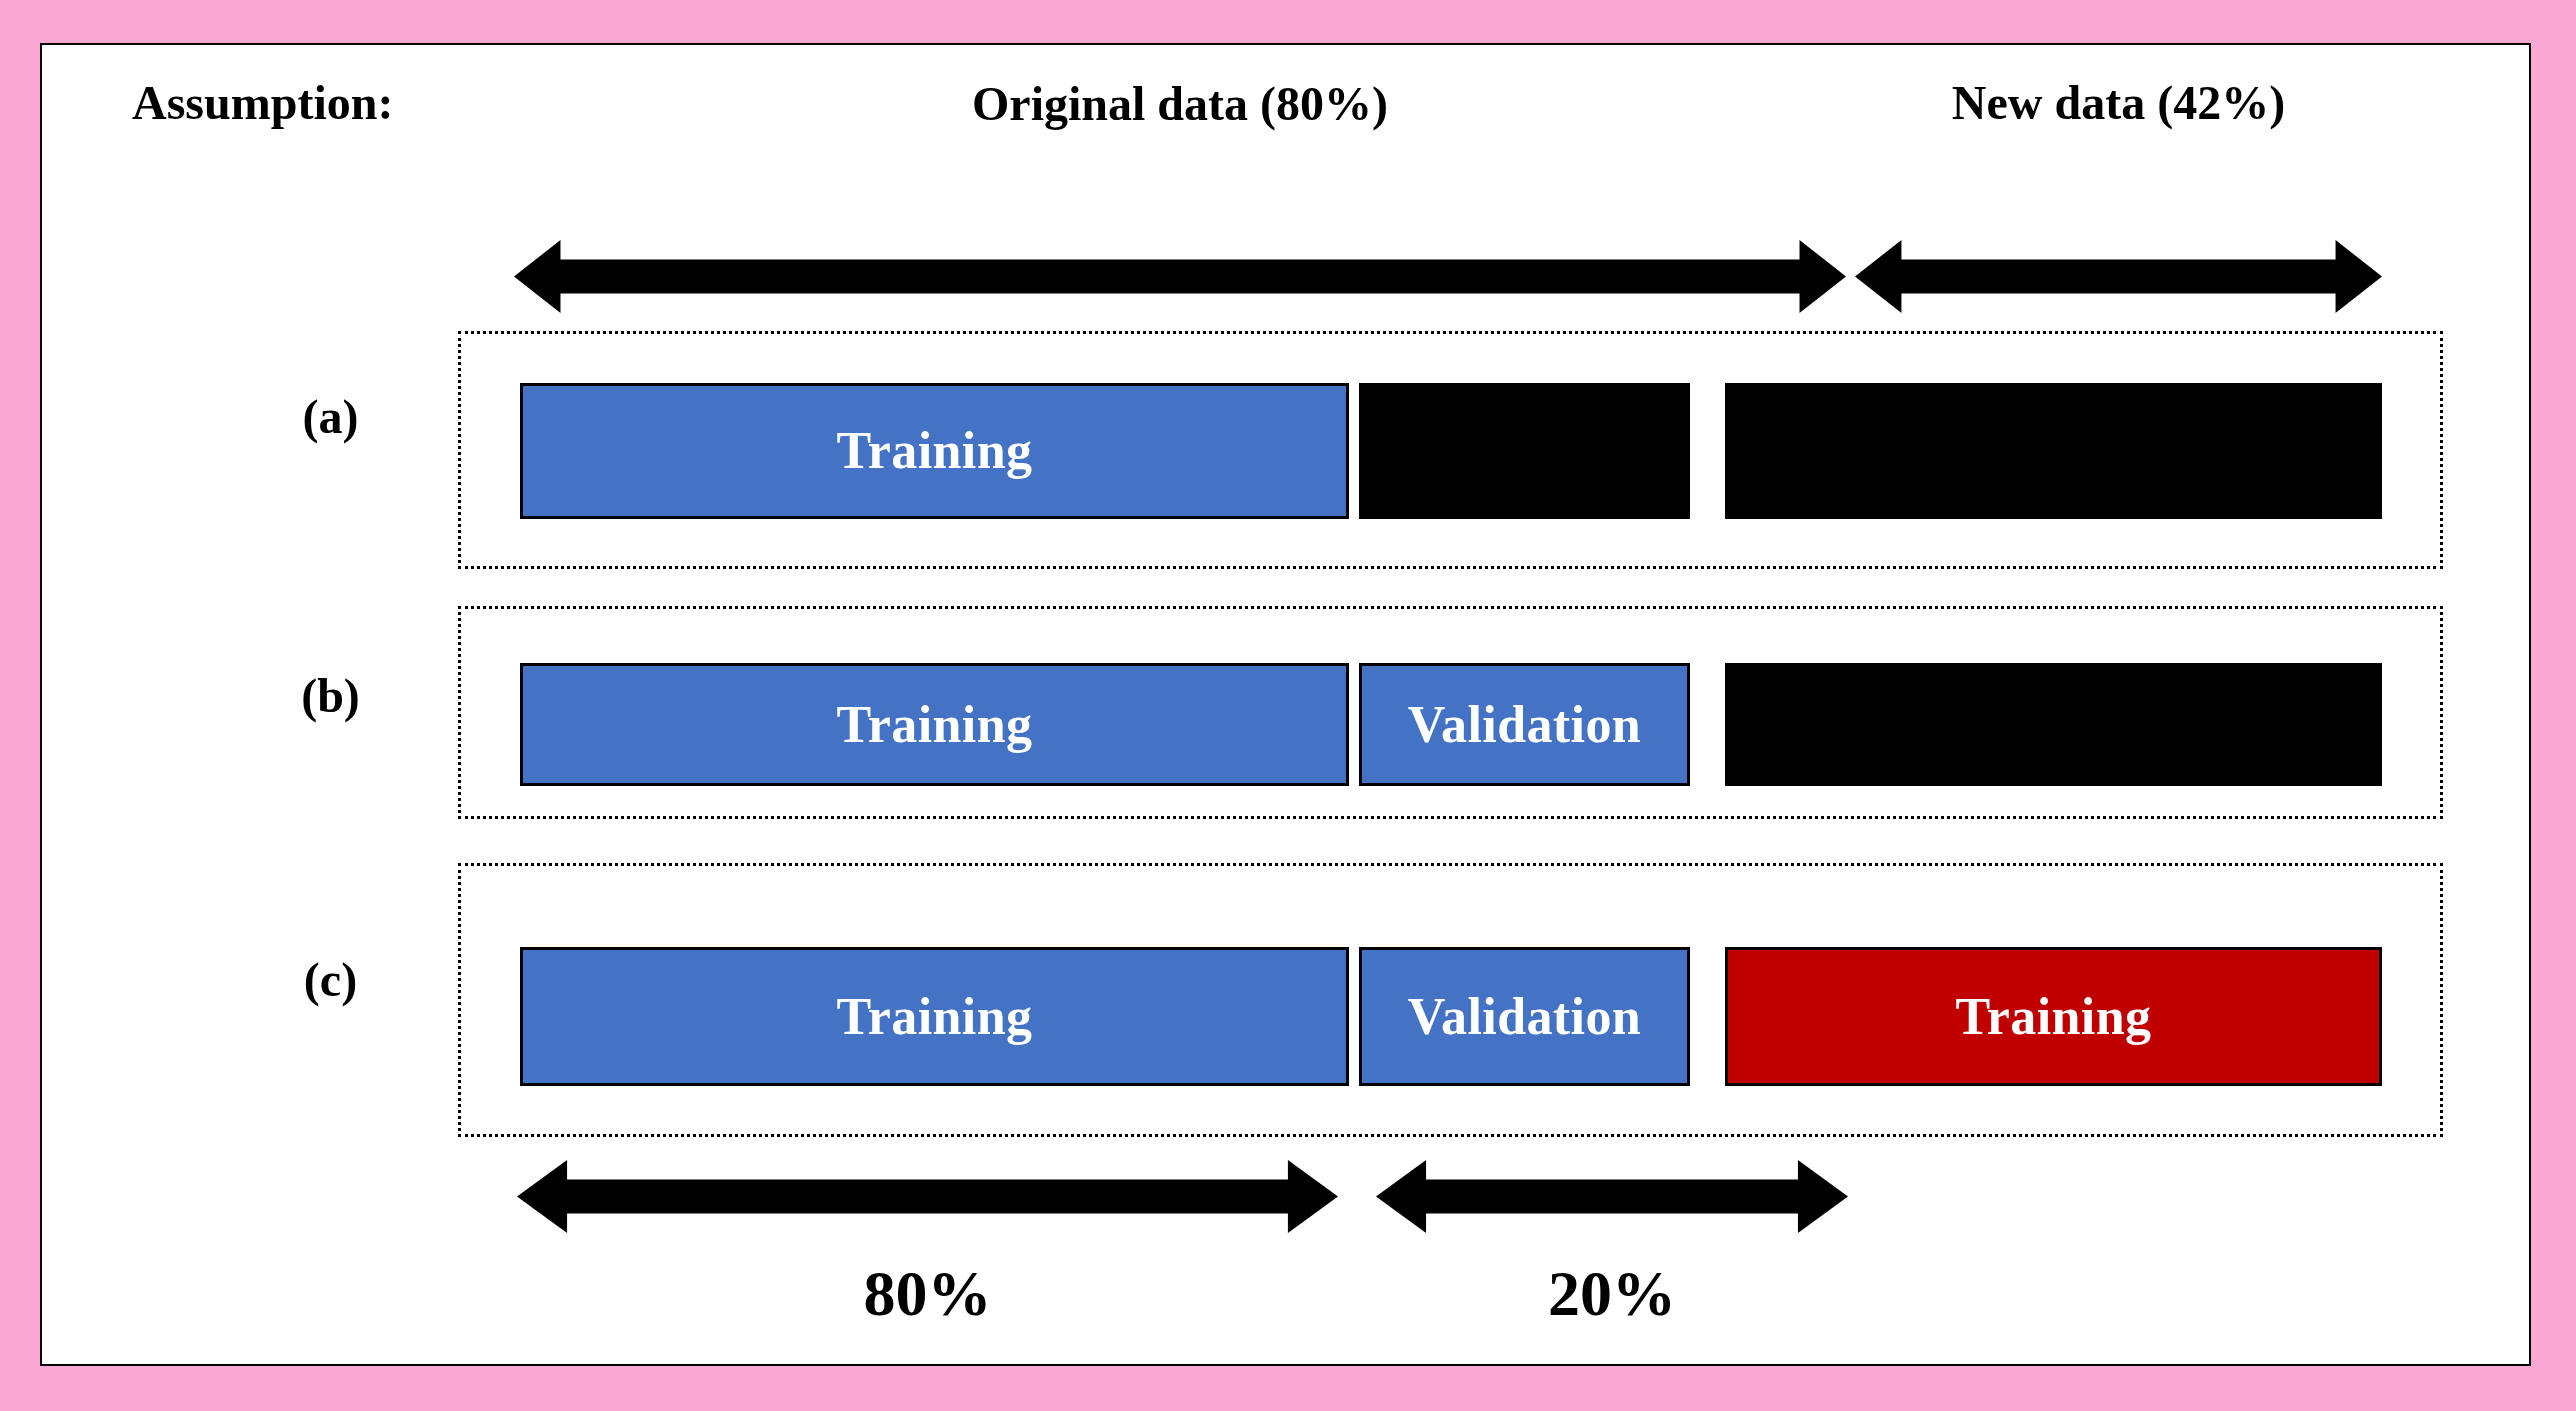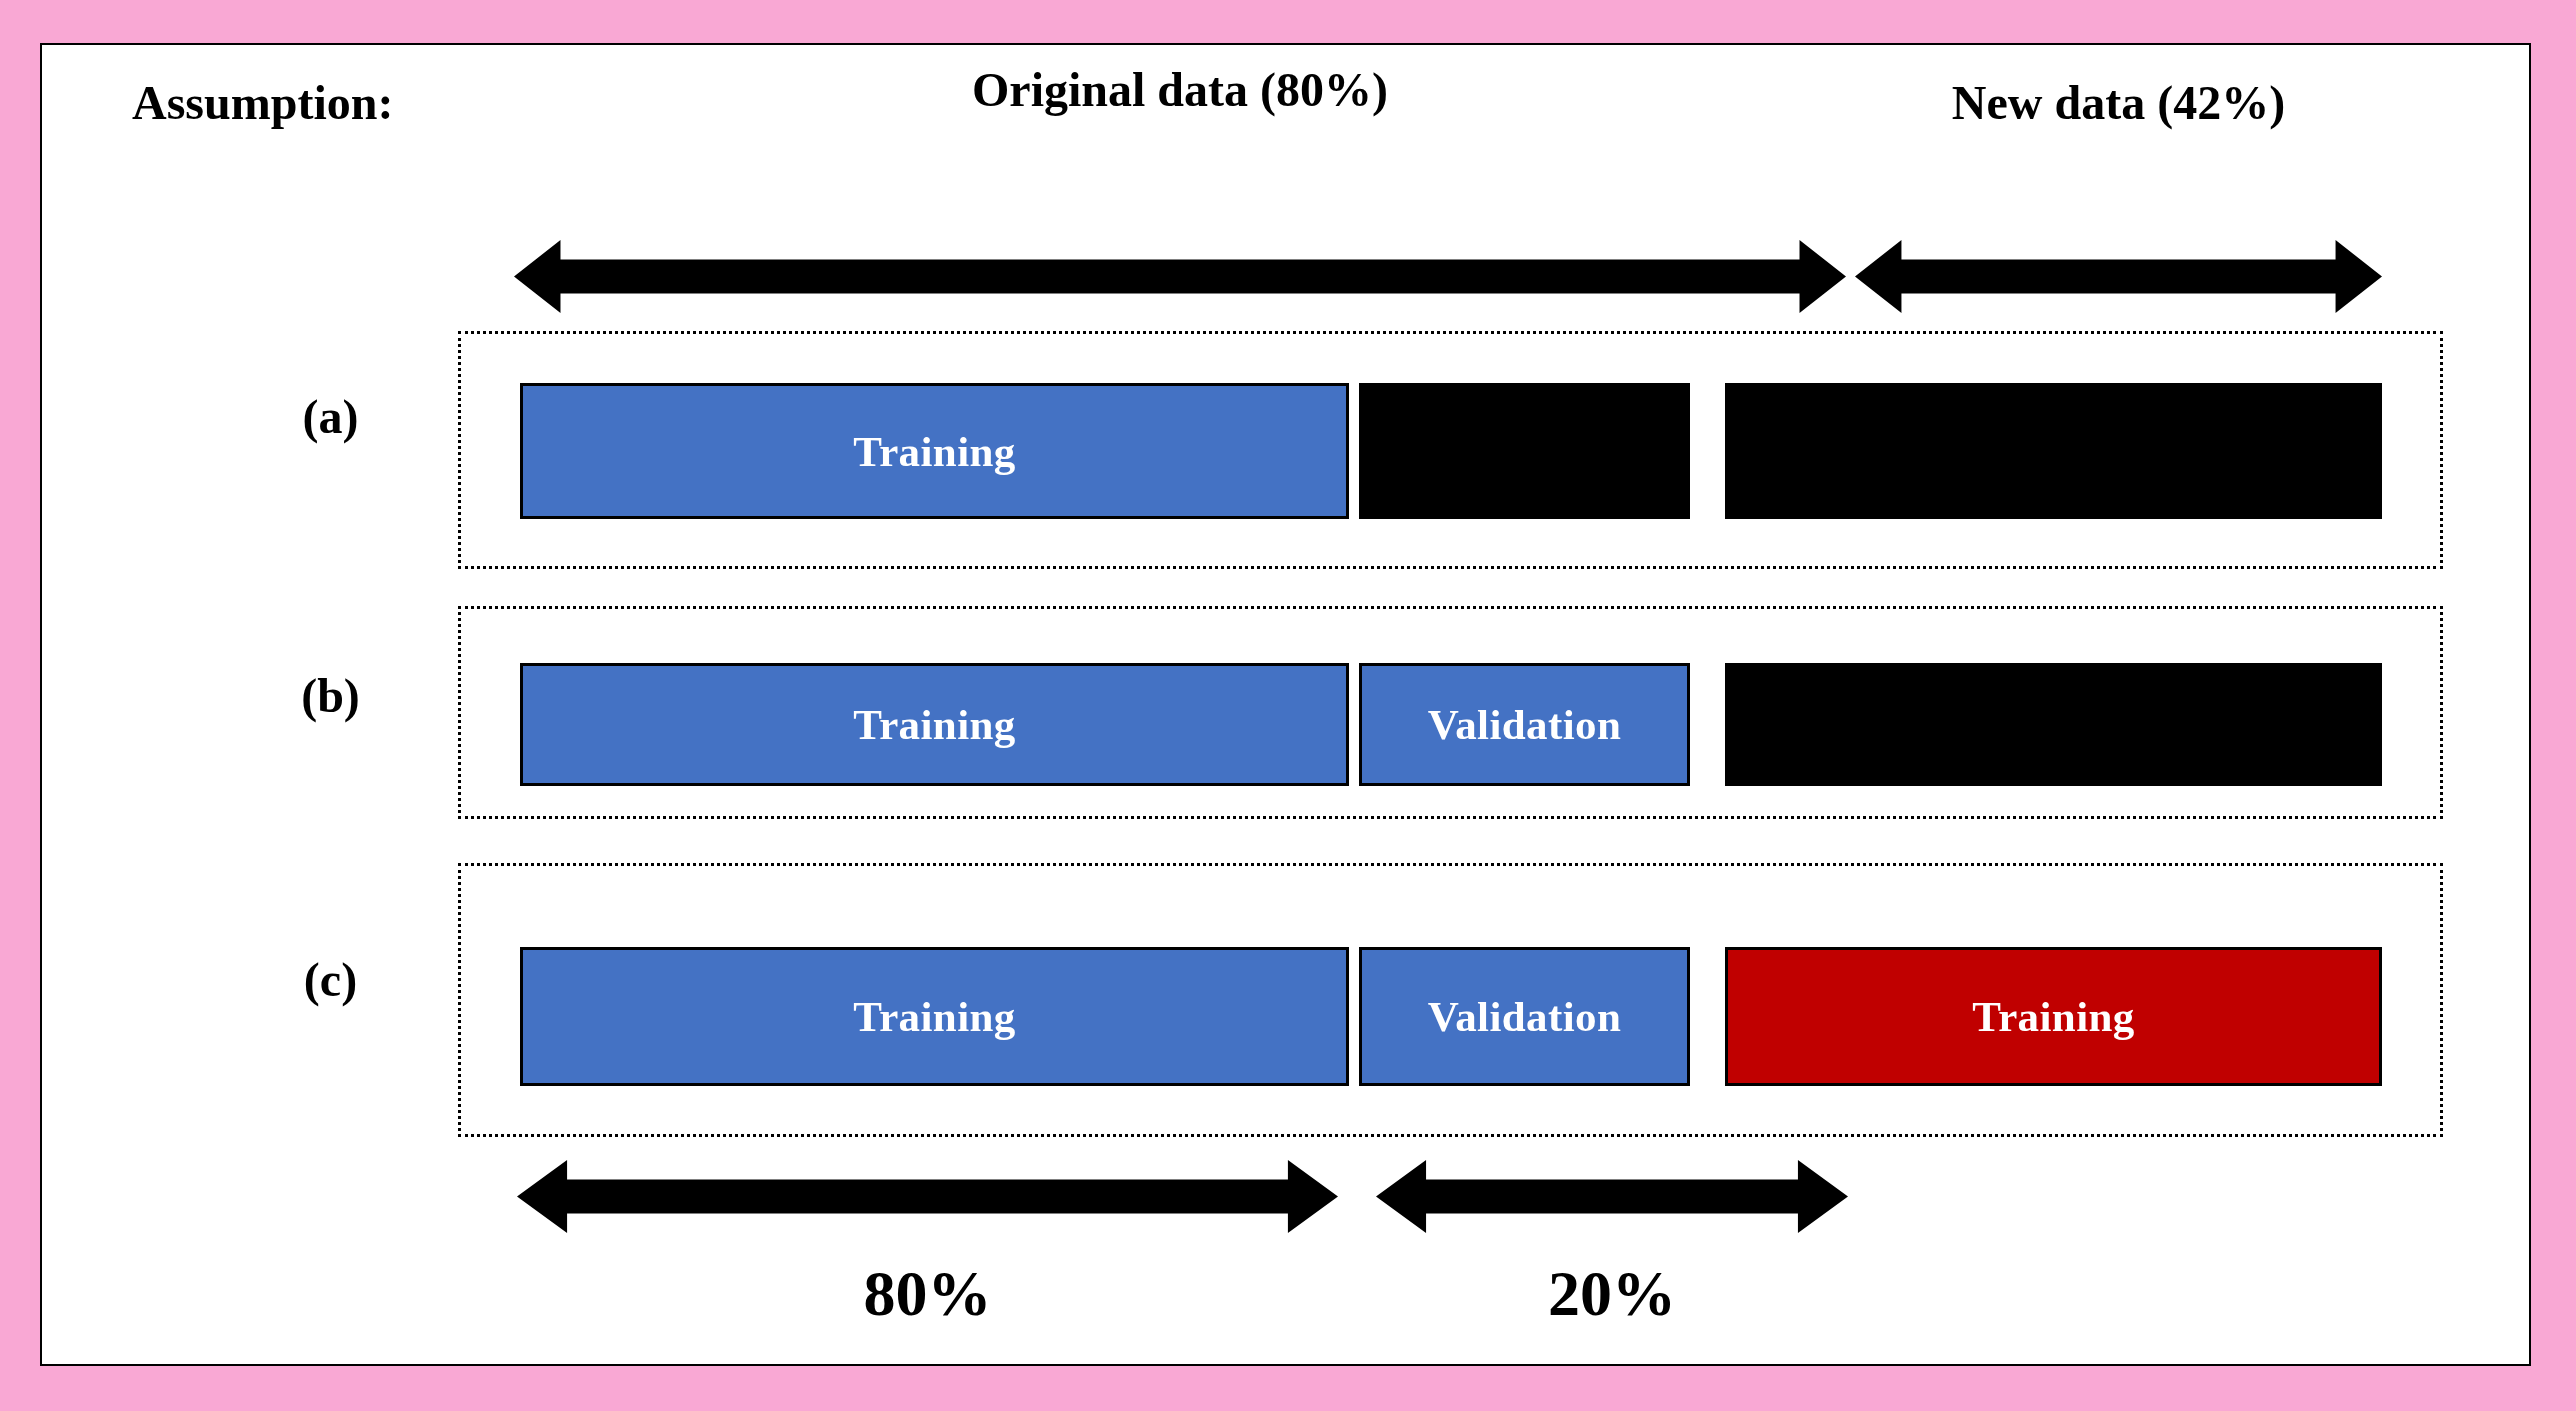--- a/index.html
+++ b/index.html
@@ -38,21 +38,21 @@
     color: #000000;
     white-space: nowrap;
     line-height: 1;
   }
   .hdr-assumption {
     left: 132px;
     top: 79px;
   }
   .hdr-original {
     left: 514px;
-    top: 66px;
+    top: 80px;
     width: 1332px;
     text-align: center;
   }
   .hdr-new {
     left: 1855px;
     top: 79px;
     width: 527px;
     text-align: center;
   }
   
@@ -95,21 +95,21 @@
   .label-c { top: 956px; }
 
   
   .seg {
     position: absolute;
     box-sizing: border-box;
     display: flex;
     align-items: center;
     justify-content: center;
     font-weight: bold;
-    font-size: 43px;
+    font-size: 52px;
     color: #ffffff;
     letter-spacing: 0.4px;
     line-height: 1;
   }
   .seg.filled  { border: 3.6px solid #000000; }
   .seg.blank   { border: none; }
 
   
   .col-train { left: 520px;  width: 829px; }
   .col-valid-wide { left: 1359px; width: 331px; }

